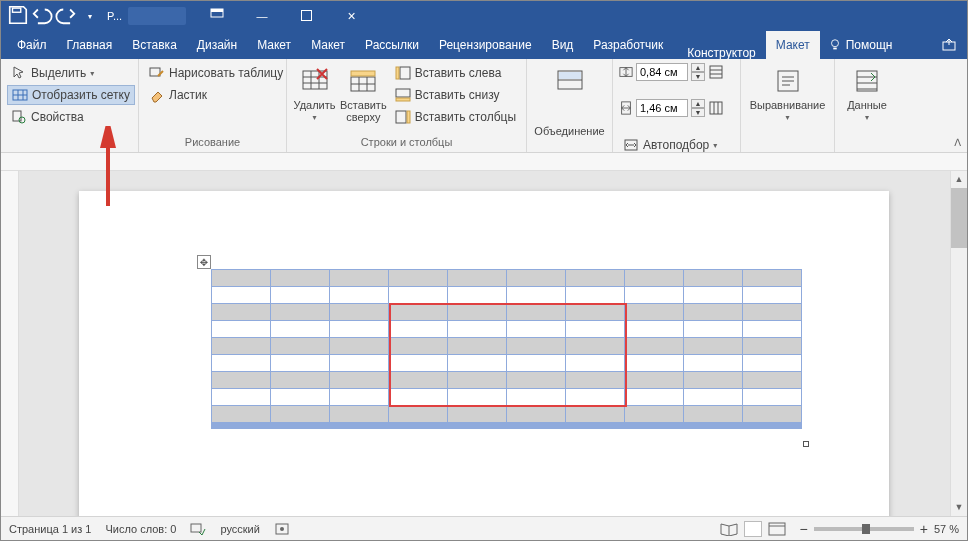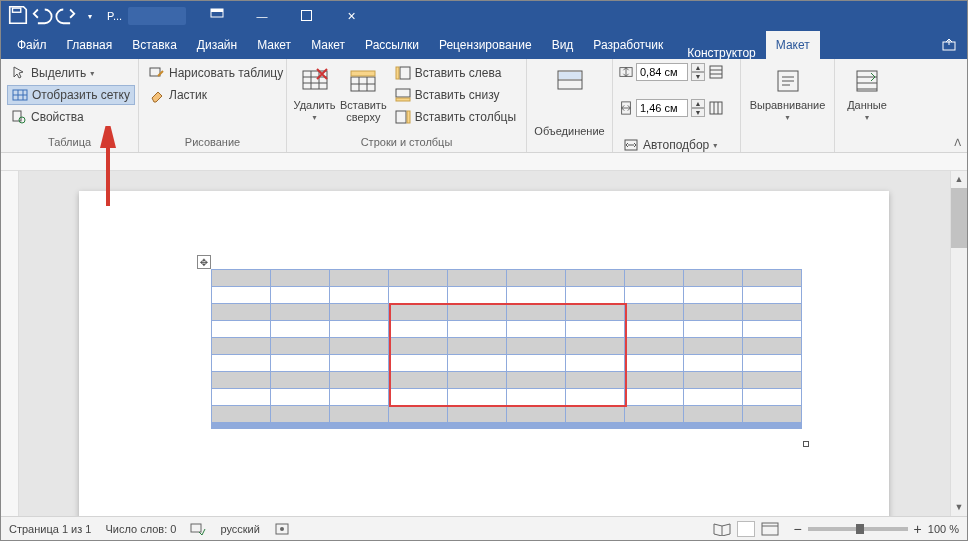--- a/index.html
+++ b/index.html
@@ -136,20 +136,27 @@
   <div class="tab">Вставка</div>
   <div class="tab">Дизайн</div>
   <div class="tab">Макет</div>
   <div class="tab">Макет</div>
   <div class="tab">Рассылки</div>
   <div class="tab">Рецензирование</div>
   <div class="tab">Вид</div>
   <div class="tab">Разработчик</div>
   <div class="tab" style="margin-left:4px;margin-top:16px;">Конструктор</div>
   <div class="tab active">Макет</div>
+  <div class="help">
+    <span class="ic" style="width:14px;height:14px;"><svg viewBox="0 0 16 16">
+          <circle cx="8" cy="6" r="4" fill="none" stroke="#fff"></circle>
+          <path d="M6 11h4v2H6z" fill="#fff"></path>
+        </svg></span>
+    <span>Помощн</span>
+  </div>
   <div class="tab-spacer"></div>
   <div class="tab-iconbtn">
       <span class="ic" style="width:16px;height:16px;"><svg viewBox="0 0 16 16">
           <rect x="2" y="5" width="12" height="8" fill="none" stroke="#fff"></rect>
           <path d="M8 2v6M5 5l3-3 3 3" fill="none" stroke="#fff"></path>
         </svg></span>
     </div>
 </div>
 
 <div class="ribbon">
@@ -179,21 +186,20 @@
           <span class="ic">
               <svg viewBox="0 0 16 16">
                 <rect x="2" y="2" width="8" height="10" fill="none" stroke="#555"></rect>
                 <circle cx="11" cy="11" r="3" fill="none" stroke="#2a7e3f"></circle>
               </svg>
             </span>
           <span>Свойства</span>
         </div>
       </div>
     </div>
-    <div class="group-label">Таблица</div>
   </div>
 
   <div class="group" style="width:148px;">
     <div class="group-body">
       <div class="col">
         <div class="rbtn">
           <span class="ic">
               <svg viewBox="0 0 16 16">
                 <rect x="1" y="3" width="10" height="8" fill="none" stroke="#555"></rect>
                 <path d="M9 11l5-5" stroke="#c98b2d" stroke-width="2"></path>
@@ -739,15 +745,15 @@
           <rect x="1" y="1" width="16" height="12" fill="none" stroke="#666"></rect>
           <path d="M1 4h16" stroke="#666"></path>
         </svg></span>
   </div>
   <div class="zoom">
     <span style="font-size:14px;">−</span>
     <div class="track">
         <div class="thumb"></div>
       </div>
     <span style="font-size:14px;">+</span>
-    <span>100 %</span>
+    <span>57 %</span>
   </div>
 </div>
 
 </body></html>

